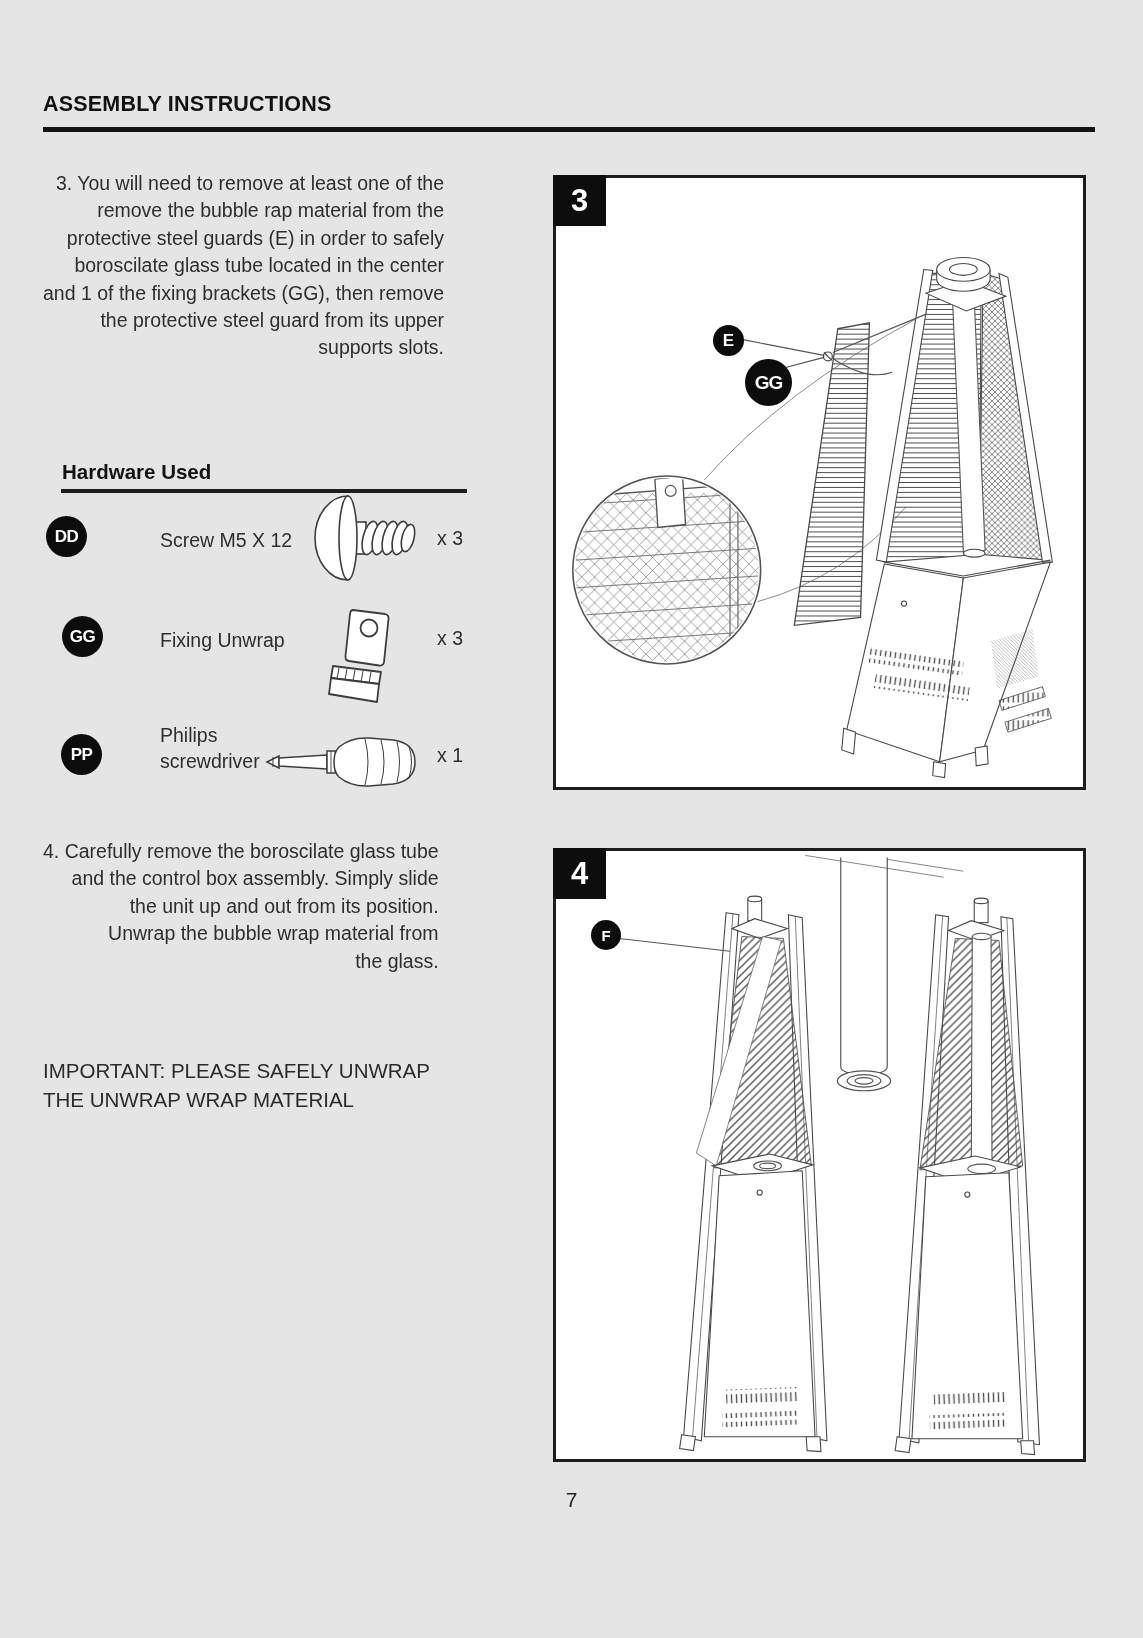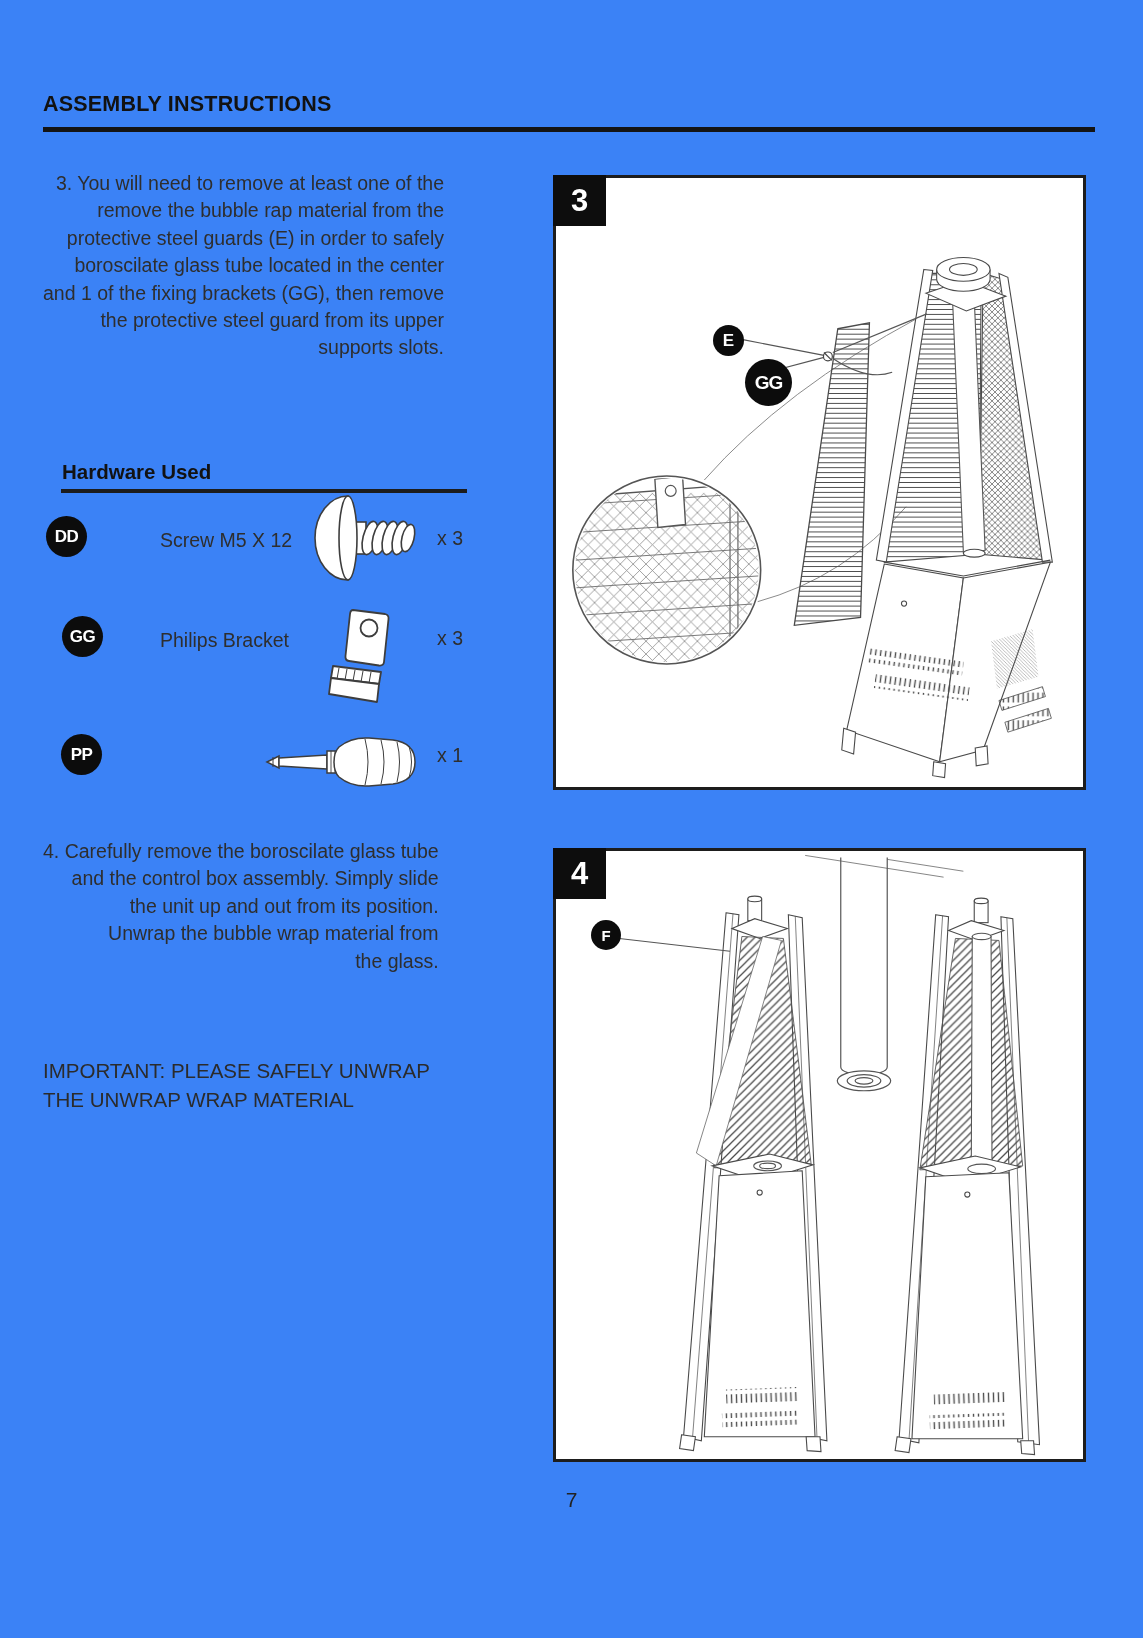--- a/index.html
+++ b/index.html
@@ -1,17 +1,17 @@
 <!DOCTYPE html>
 <html><head>
 <meta charset="utf-8">
 <style>
   html,body{margin:0;padding:0;background:#ffffff;}
   .page{
-    position:relative;width:1143px;height:1638px;background:#3b82f6;
+    position:relative;width:1143px;height:1638px;background:#e5e5e5;
     font-family:"Liberation Sans","DejaVu Sans",sans-serif;color:#2e2e2e;overflow:hidden;
   }
   .abs{position:absolute;}
   
   .hdr-title{left:43px;top:92px;font-size:21.5px;font-weight:bold;color:#121212;letter-spacing:.2px;}
   .hdr-rule{left:43px;top:127px;width:1052px;height:5px;background:#141414;}
   
   .para{font-size:19.5px;line-height:27.4px;color:#2e2e2e;text-align:right;}
   .para .line{white-space:pre;}
   .step3{left:43px;top:170px;}
@@ -74,33 +74,34 @@
       <ellipse cx="78" cy="46" rx="7" ry="17" transform="rotate(14 78 46)"></ellipse>
       <ellipse cx="88" cy="46" rx="7" ry="17" transform="rotate(14 88 46)"></ellipse>
       <ellipse cx="96" cy="46" rx="6" ry="14" transform="rotate(14 96 46)"></ellipse>
       <path d="M36,4 A33,42 0 0 0 36,88 Z"></path>
       <ellipse cx="36" cy="46" rx="9" ry="42"></ellipse>
     </g>
   </svg>
   <div class="abs hw-qty" style="left:437px;top:527px;">x 3</div>
 
   <div class="abs badge hw-badge" style="left:62px;top:616px;">GG</div>
-  <div class="abs hw-label" style="left:124px;top:627px;">Philips Bracket</div>
+  <div class="abs hw-label" style="left:124px;top:627px;">Fixing Unwrap</div>
   <svg class="abs" style="left:325px;top:606px;" width="70" height="106" viewBox="0 0 70 106">
     <g stroke="#3d3d3d" stroke-width="1.8" fill="#fff" stroke-linejoin="round">
       <path d="M28,4 L60,8 Q64,9 63.5,13 L59,56 Q58.5,60 54,59.5 L24,55 Q20,54.5 20.5,50 L25,8 Q25.5,4 28,4 Z"></path>
       <circle cx="44" cy="22" r="8.5"></circle>
       <polygon points="8,60 56,66 54,78 6,72"></polygon>
       <polygon points="6,72 54,78 52,96 4,88"></polygon>
       <path d="M14,62 L12,73 M22,63 L20,74 M30,64 L28,75 M38,65 L36,76 M46,66 L44,77" stroke-width="1"></path>
     </g>
   </svg>
   <div class="abs hw-qty" style="left:437px;top:627px;">x 3</div>
 
   <div class="abs badge hw-badge" style="left:61px;top:734px;">PP</div>
+  <div class="abs hw-label" style="left:124px;top:722px;width:160px;">Philips screwdriver</div>
   <svg class="abs" style="left:265px;top:732px;" width="155" height="60" viewBox="0 0 155 60">
     <g stroke="#3d3d3d" stroke-width="1.5" fill="#fff">
       <polygon points="2,30 14,24 14,36"></polygon>
       <path d="M8,25 L8,35" stroke-width="1"></path>
       <polygon points="14,26 62,23 62,37 14,34"></polygon>
       <rect x="62" y="19" width="12" height="22"></rect>
       <path d="M66,19 V41 M70,19 V41" stroke-width="0.9"></path>
       <path d="M74,15 Q86,5 104,6 L128,8 Q150,11 150,30 Q150,49 128,52 L104,54 Q86,55 74,45 Q69,40 69,30 Q69,20 74,15 Z"></path>
       <path d="M100,7 Q106,30 100,53 M116,8 Q122,30 116,52 M132,10 Q137,30 132,50 M144,14 Q149,30 144,46" fill="none" stroke-width="1"></path>
     </g>

